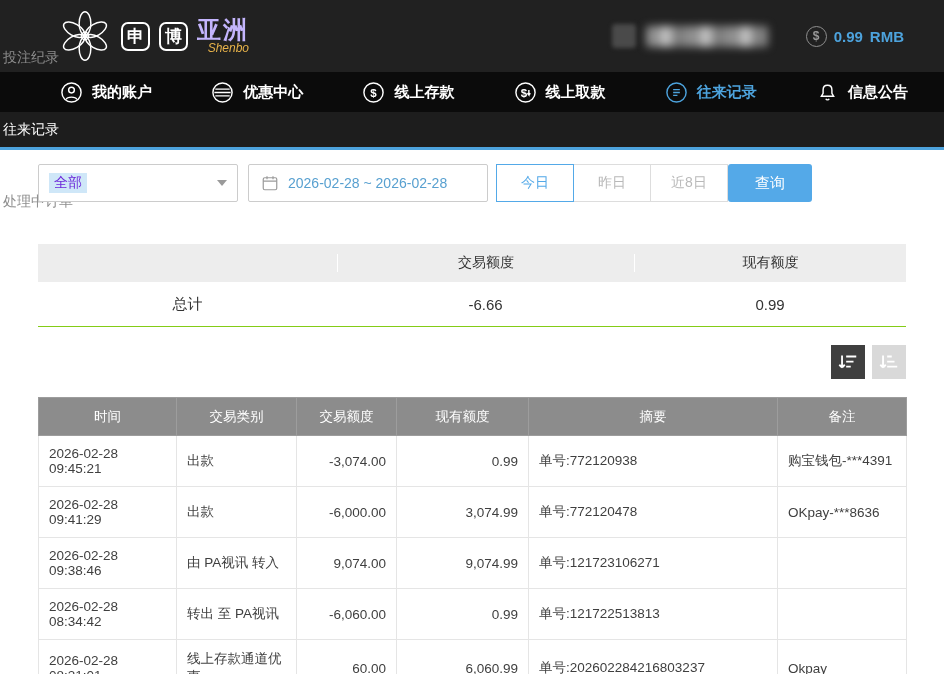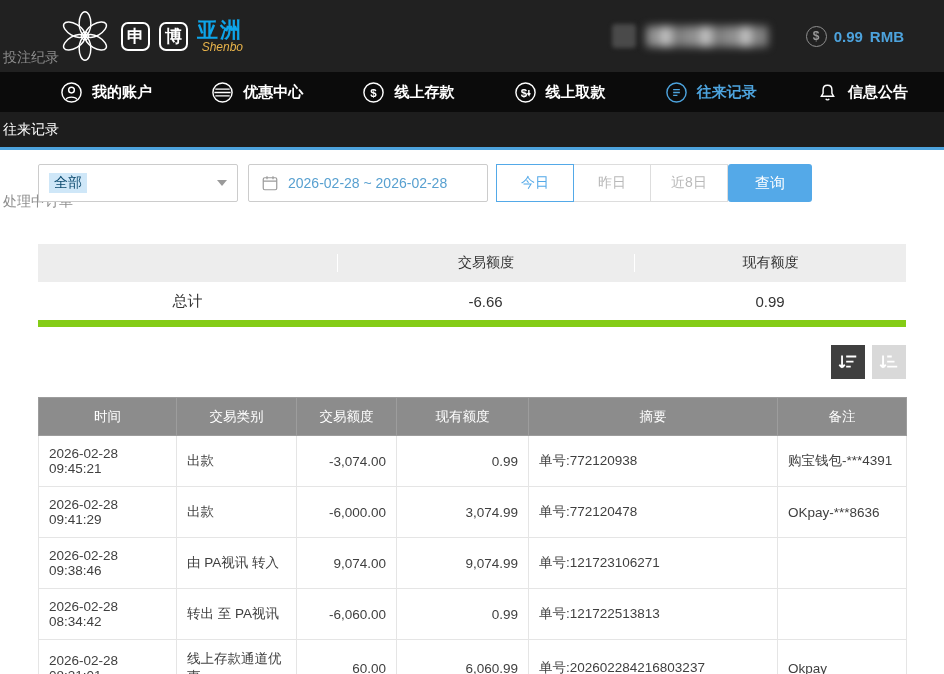--- a/index.html
+++ b/index.html
@@ -9,21 +9,21 @@
     font-family:"Liberation Sans","DejaVu Sans",sans-serif;
   }
 
   
   .topbar { height:72px; background:#212121; display:flex; align-items:center; padding:0 40px 0 58px; }
   .logo { display:flex; align-items:center; gap:9px; cursor:pointer; }
   .flower { width:54px; height:54px; }
   .logo-box { width:29px; height:29px; border:2px solid #fff; border-radius:7px; color:#fff;
     font-size:17px; font-weight:bold; display:flex; align-items:center; justify-content:center; }
   .logo-right { display:flex; flex-direction:column; line-height:1.05; }
-  .logo-region { color:#0ea5e9; font-size:21px; font-weight:bold; letter-spacing:2px; }
+  .logo-region { color:#c4b5fd; font-size:24px; font-weight:bold; letter-spacing:2px; }
   .logo-sub { color:#e8b34a; font-size:12px; font-style:italic; align-self:flex-end; }
   .user-area { margin-left:auto; display:flex; align-items:center; gap:10px; }
   .avatar-blur { width:24px; height:24px; background:#4a4a4a; border-radius:4px; filter:blur(2px); }
   .name-blur { width:122px; height:21px; border-radius:3px;
     background:repeating-linear-gradient(90deg,#8f8f8f 0 14px,#bdbdbd 14px 26px,#7f7f7f 26px 40px);
     filter:blur(4px); }
   .balance { display:flex; align-items:center; gap:7px; margin-left:28px; }
   .dollar-icon { width:21px; height:21px; border:1.5px solid #8f8f8f; border-radius:50%;
     color:#9a9a9a; font-size:12px; font-weight:bold; display:flex; align-items:center; justify-content:center; }
   .balance-text { color:#4da3dd; font-size:15px; font-weight:bold; }
@@ -38,41 +38,41 @@
   
   .subnav { height:38px; background:#1d1d1d; display:flex; justify-content:center; gap:34px;flex-direction:column; }
   .subnav-item { color:#8d8d8d; font-size:14px; line-height:35px; border-bottom:3px solid transparent;
     padding:0 3px; cursor:pointer; }
   .subnav-item.active { color:#fff; border-bottom-color:#4da3dd; }
 
   
   .filters { display:flex; align-items:center; margin:14px 38px 0; }
   .select-box { width:200px; height:38px; border:1px solid #ccc; border-radius:2px; background:#fff;
     display:flex; align-items:center; padding:0 10px; position:relative; cursor:pointer; }
-  .select-value { font-size:14px; color:#0c4a6e; background:#cfe7f8; padding:1px 5px; }
+  .select-value { font-size:14px; color:#6d28d9; background:#cfe7f8; padding:1px 5px; }
   .select-caret { position:absolute; right:10px; width:0; height:0;
     border-left:5px solid transparent; border-right:5px solid transparent; border-top:6px solid #9a9a9a; }
   .date-box { width:240px; height:38px; border:1px solid #ccc; border-radius:2px; margin-left:10px;
     display:flex; align-items:center; gap:9px; padding:16px 12px; cursor:pointer; background:#fff; }
   .date-box svg { width:18px; height:18px; }
   .date-text { color:#58a0d0; font-size:14px; }
   .quick-group { display:flex; margin-left:8px; }
   .quick-btn { width:78px; height:38px; background:#fff; border:1px solid #ddd;
     color:#b9b9b9; font-size:14px; cursor:pointer; font-family:inherit; }
   .quick-btn + .quick-btn { margin-left:-1px; }
   .quick-btn.active { border-color:#54a9e8; color:#54a9e8; position:relative; z-index:2; }
   .search-btn { width:84px; height:38px; background:#54a9e8; border:none;
     border-radius:3px; color:#fff; font-size:15px; cursor:pointer; font-family:inherit; }
 
   
   .summary { margin:42px 38px 0; }
   .summary-head { display:flex; height:38px; background:#ededed; align-items:center; }
   .summary-head > div { text-align:center; font-size:14px; color:#333; }
   .summary-head .sc2, .summary-head .sc3 { border-left:1px solid #fff; }
-  .summary-body { display:flex; height:45px; align-items:center; border-bottom:7px solid #84cc16; }
+  .summary-body { display:flex; height:45px; align-items:center; border-bottom:1px solid #84cc16; }
   .summary-body > div { text-align:center; font-size:15px; color:#333; }
   .sc1 { width:299px; } .sc2 { width:297px; } .sc3 { width:272px; }
 
   
   .sort-row { margin:18px 38px 0; display:flex; justify-content:flex-end; gap:7px; }
   .sort-btn { width:34px; height:34px; border:none; cursor:pointer;
     display:flex; align-items:center; justify-content:center; }
   .sort-btn.dark { background:#3f3f3f; }
   .sort-btn.light { background:#d9d9d9; }
   .sort-btn svg { width:22px; height:22px; }

